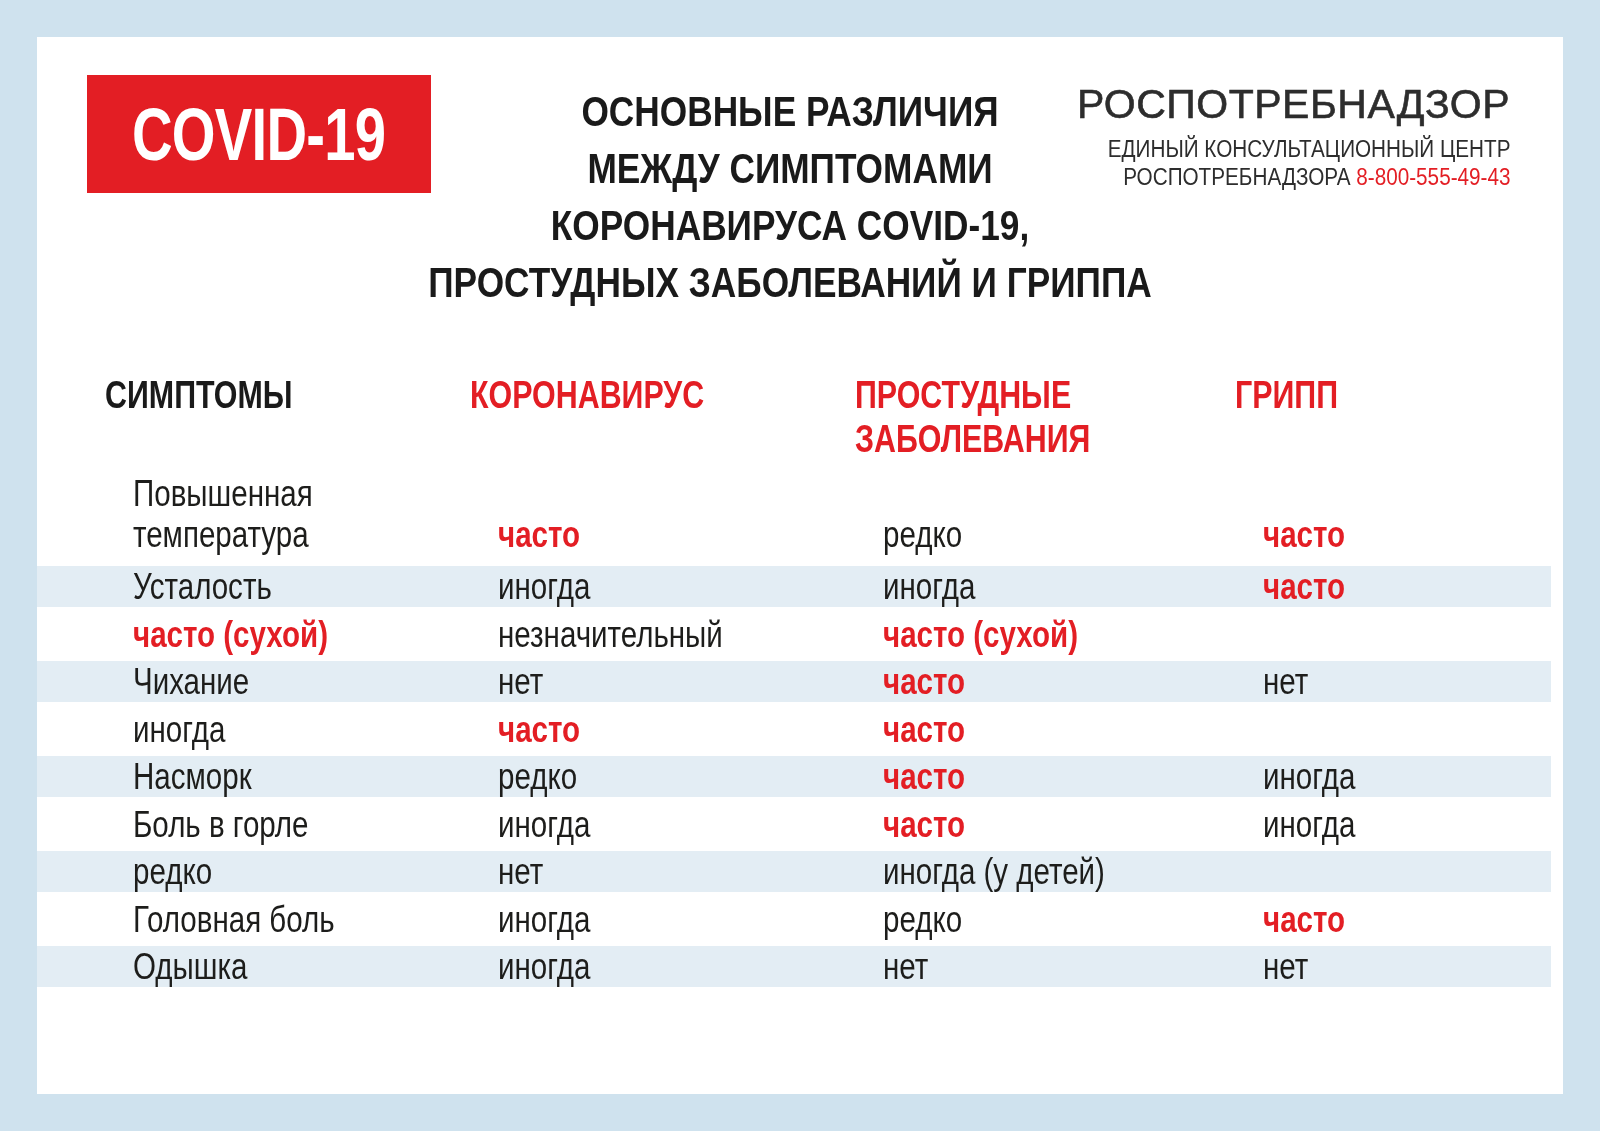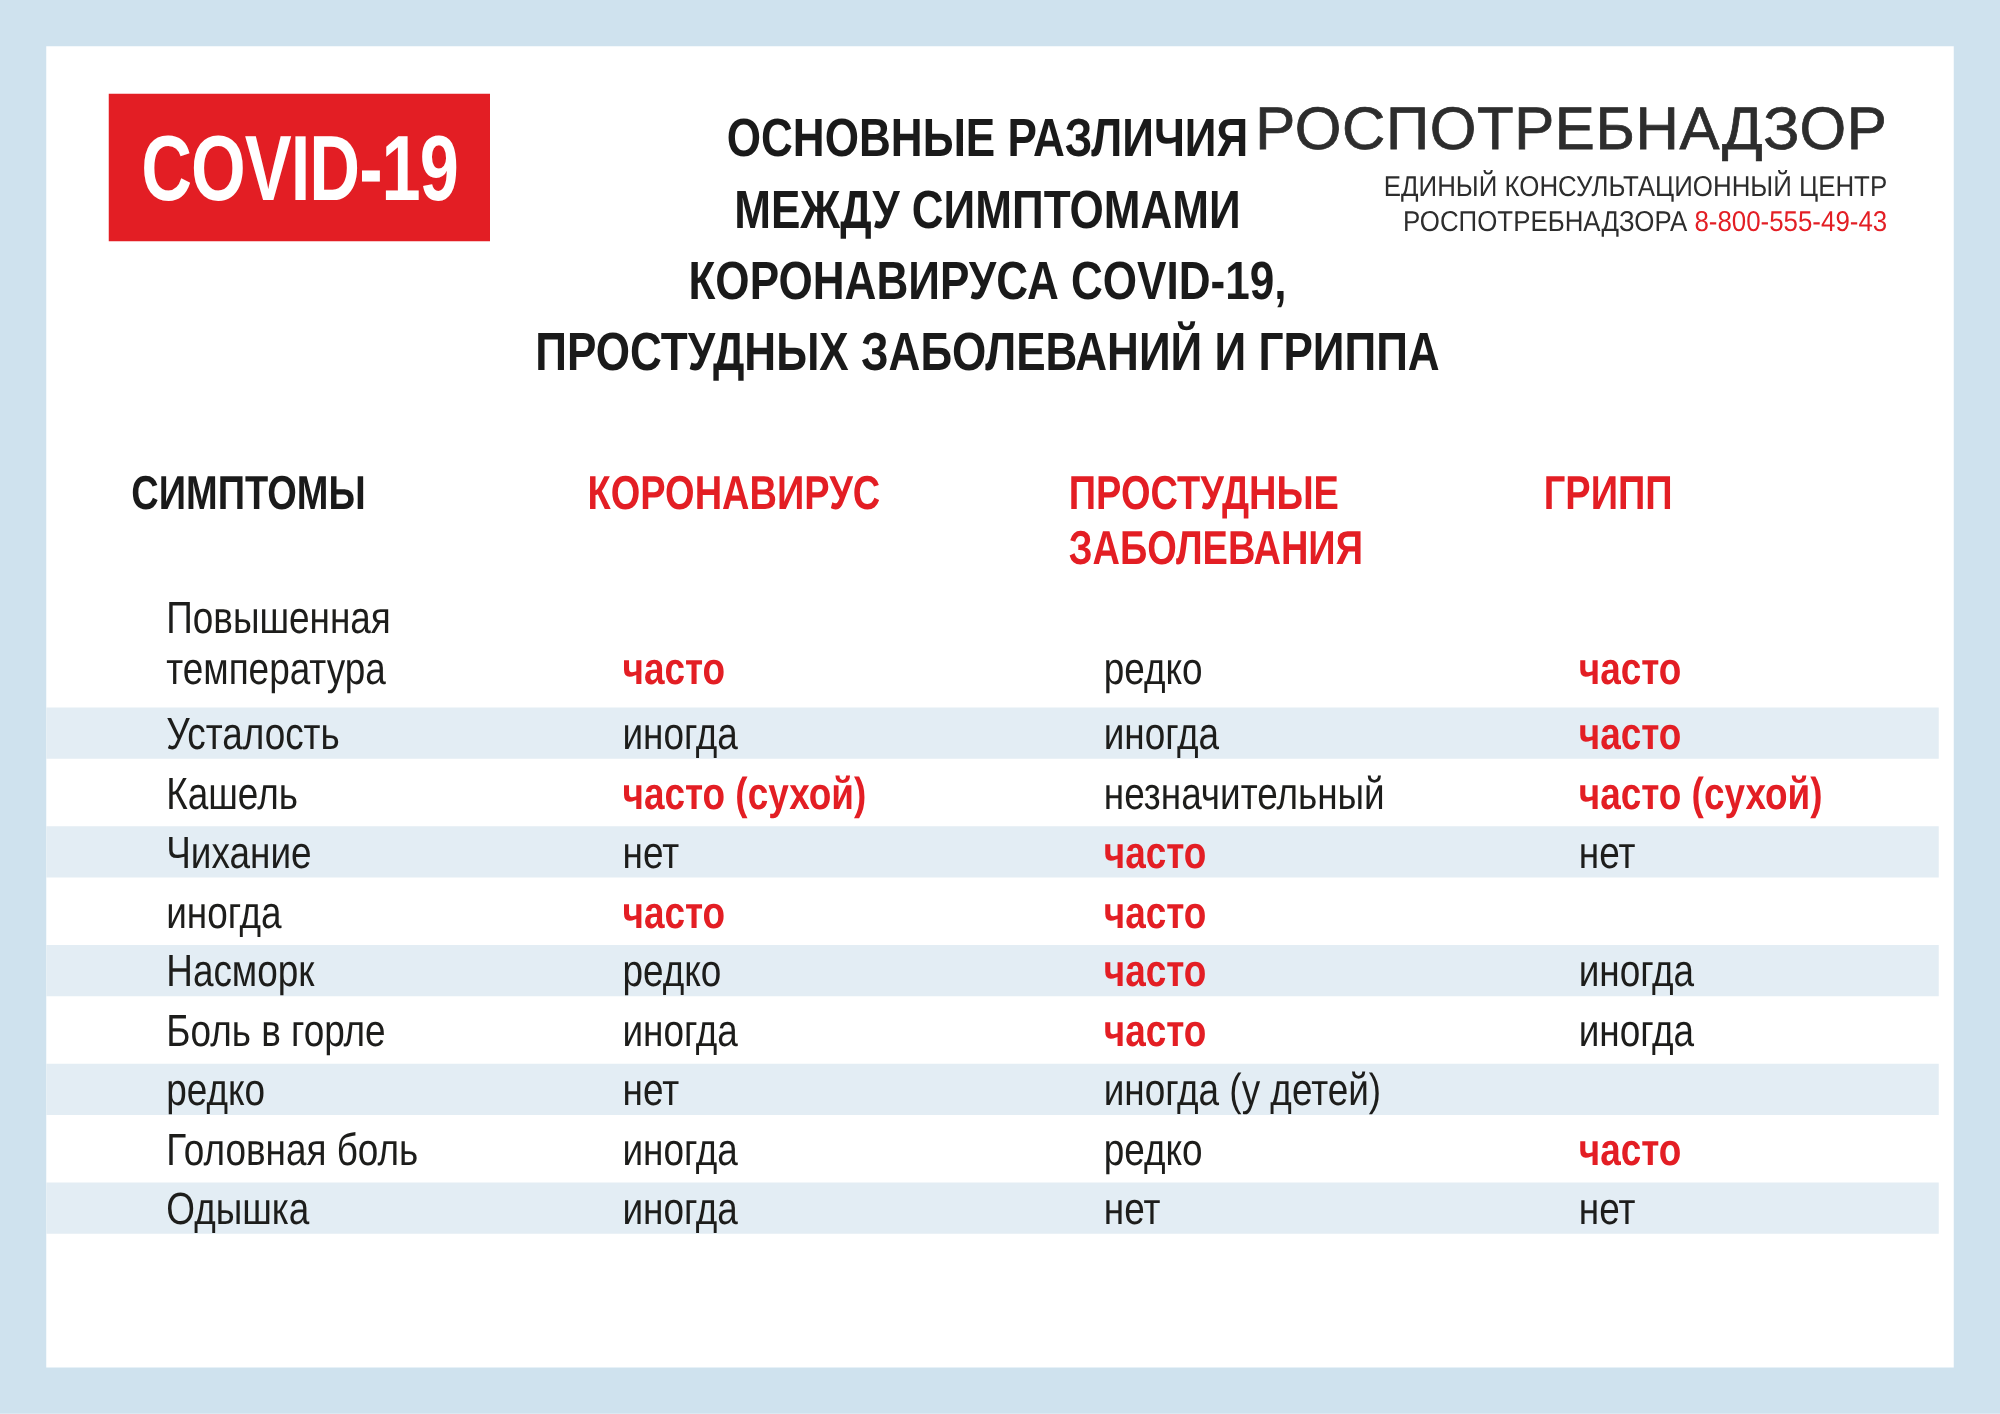--- a/index.html
+++ b/index.html
@@ -17,21 +17,21 @@
     color:var(--ink);
   }
   .card{
     position:absolute;
     left:37px; top:37px; right:37px; bottom:37px;
     background:#ffffff;
   }
   
   .badge{
     position:absolute; left:50px; top:38px;
-    width:305px; height:118px;
+    width:344px; height:118px;
     background:var(--red);
     display:flex; align-items:center; justify-content:center;
   }
   .badge .badge-text{
     color:#ffffff;
     font-weight:700;
     font-size:74px;
     letter-spacing:-1px;
     transform:scaleX(0.76);
     transform-origin:50% 50%;
@@ -47,21 +47,21 @@
     color:#1a1a1a;
     transform:scaleX(0.82);
     transform-origin:50% 0;
   }
   
   .agency{
     position:absolute; right:53px; top:42px;
     text-align:right;
   }
   .agency-name{
-    font-size:48px;
+    font-size:41px;
     font-weight:500;
     color:#2d2d2d;
     letter-spacing:0.5px;
     -webkit-text-stroke:0.6px #2d2d2d;
     line-height:50px;
     white-space:nowrap;
   }
   .agency-sub{
     margin-top:6px;
     font-size:23px;
@@ -168,21 +168,20 @@
   <div class="tbody">
 
     <div class="grid-row row striped">
       <div class="cell"><span>Усталость</span></div>
       <div class="cell"><span data-em="normal">иногда</span></div>
       <div class="cell"><span data-em="normal">иногда</span></div>
       <div class="cell"><span data-em="strong">часто</span></div>
     </div>
 
     <div class="grid-row row">
-      <div class="cell"><span>Кашель</span></div>
       <div class="cell"><span data-em="strong">часто (сухой)</span></div>
       <div class="cell"><span data-em="normal">незначительный</span></div>
       <div class="cell"><span data-em="strong">часто (сухой)</span></div>
     </div>
 
     <div class="grid-row row striped">
       <div class="cell"><span>Чихание</span></div>
       <div class="cell"><span data-em="normal">нет</span></div>
       <div class="cell"><span data-em="strong">часто</span></div>
       <div class="cell"><span data-em="normal">нет</span></div>

